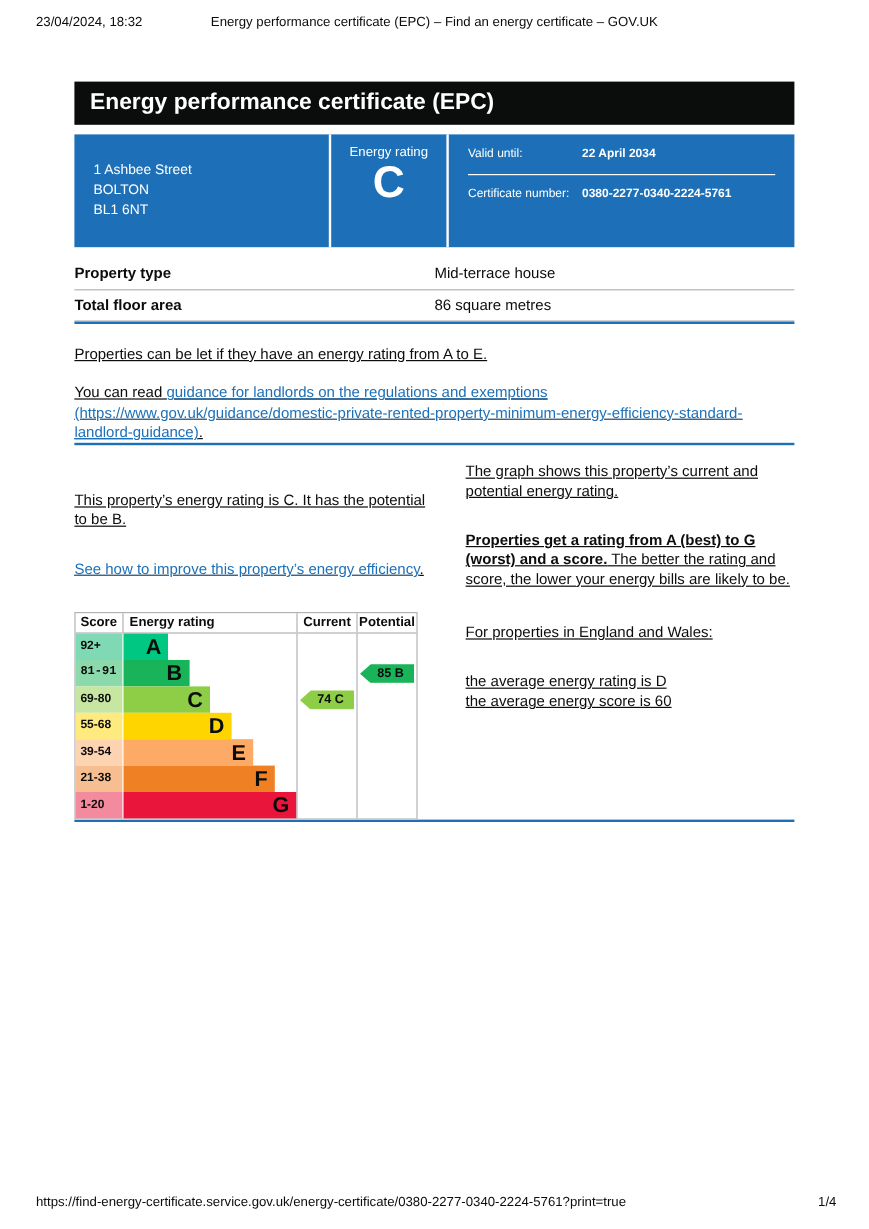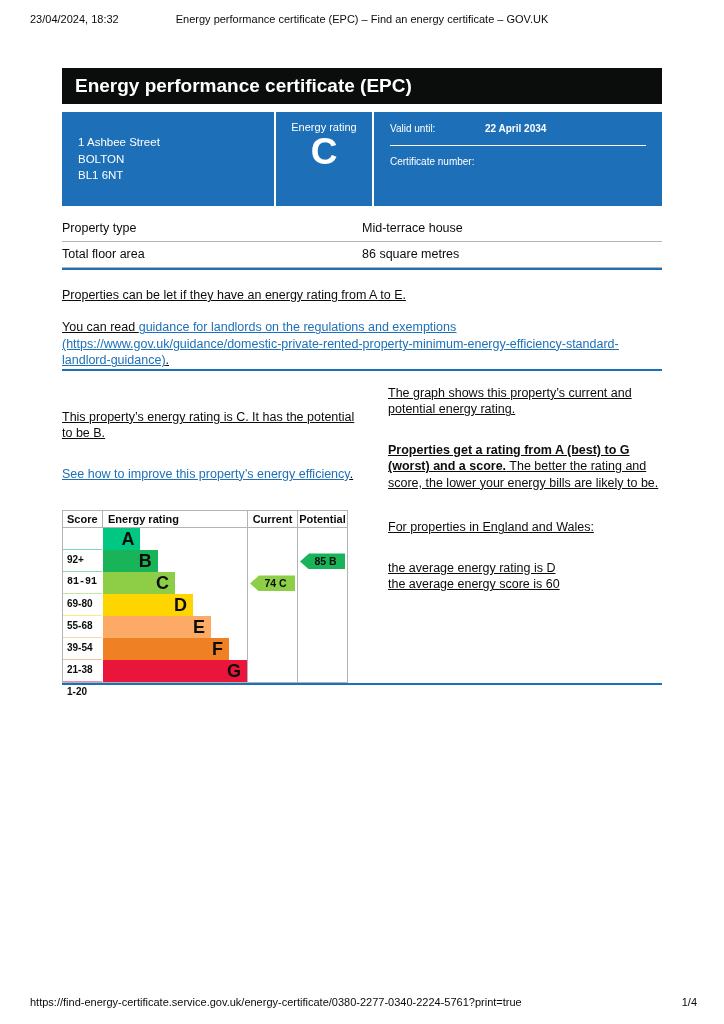--- a/index.html
+++ b/index.html
@@ -34,21 +34,21 @@
   .sum-info { flex: 1; padding: 10px 16px; display: flex; flex-direction: column; }
   .info-row { display: flex; font-size: 10px; line-height: 1.3; }
   .info-row .lbl { width: 95px; flex: none; }
   .info-row .val { font-weight: bold; width: 135px; }
   .info-row.first { padding-bottom: 10px; border-bottom: 1px solid #fff; }
   .info-row.second { padding-top: 9px; }
 
   
   .prop-table { margin-top: 10px; font-size: 12.5px; }
   .prop-row { display: flex; padding: 5px 0 6px; border-bottom: 1px solid #b1b4b6; }
-  .prop-row .lbl { width: 50%; }
+  .prop-row .lbl { width: 50%; font-weight: bold; }
 
   hr.blue { border: none; border-top: 2px solid #1d70b8; margin: 0; }
   .rule1 { margin-top: 5px; }
   .rule2 { margin-top: 26px; }
   .rule3 { margin-top: 18px; }
 
   h2 { font-size: 17.5px; margin: 0; line-height: 1.15; }
   .letting h2 { margin-top: 21px; }
   p { font-size: 12.5px; line-height: 1.32; margin: 0; text-decoration: underline; }
   .letting .p1 { margin-top: 17px; }
@@ -68,21 +68,21 @@
   .epc-chart { margin-top: 28px; width: 286px; border: 1px solid #b1b4b6; background: #fff; }
   .epc-head { display: flex; font-weight: bold; font-size: 11px; height: 17px;
               line-height: 17px; border-bottom: 1px solid #b1b4b6; }
   .h-score { width: 40px; padding-left: 4px; border-right: 1px solid #b1b4b6; }
   .h-rating { width: 144px; padding-left: 5px; }
   .h-current { width: 50px; text-align: center; border-left: 1px solid #b1b4b6; }
   .h-potential { width: 50px; text-align: center; border-left: 1px solid #b1b4b6; }
   .epc-body { position: relative; height: 154px; }
   .epc-row { display: flex; height: 22px; }
   .epc-score { width: 40px; font-weight: bold; font-size: 10px; line-height: 22px;
-               padding-left: 4px; border-right: 1px solid #fff; flex: none; margin-top: 21px; }
+               padding-left: 4px; border-right: 1px solid #fff; flex: none; }
   .epc-area { width: 144px; flex: none; }
   .epc-bar { height: 22px; display: flex; align-items: center; justify-content: flex-end;
              padding-right: 6px; }
   .epc-letter { font-weight: bold; font-size: 18px; line-height: 1; }
   .col-line { position: absolute; top: 0; height: 154px; width: 0; border-left: 1px solid #b1b4b6; }
   .col-line.c1 { left: 184px; }
   .col-line.c2 { left: 234px; }
   .epc-arrow { position: absolute; width: 45px; height: 16px;
                clip-path: polygon(0 50%, 20% 0, 100% 0, 100% 100%, 20% 100%);
                font-size: 10.5px; font-weight: bold; color: #0b0c0c;
@@ -112,20 +112,21 @@
       <div class="lbl">Energy rating</div>
       <div class="big">C</div>
     </div>
     <div class="sum-info">
       <div class="info-row first">
         <span class="lbl">Valid until:</span>
         <span class="val">22 April 2034</span>
       </div>
       <div class="info-row second">
         <span class="lbl">Certificate number:</span>
+        <span class="val">0380-2277-0340-2224-5761</span>
       </div>
     </div>
   </div>
 
   <div class="prop-table">
     <div class="prop-row">
       <span class="lbl">Property type</span>
       <span class="val">Mid-terrace house</span>
     </div>
     <div class="prop-row">

